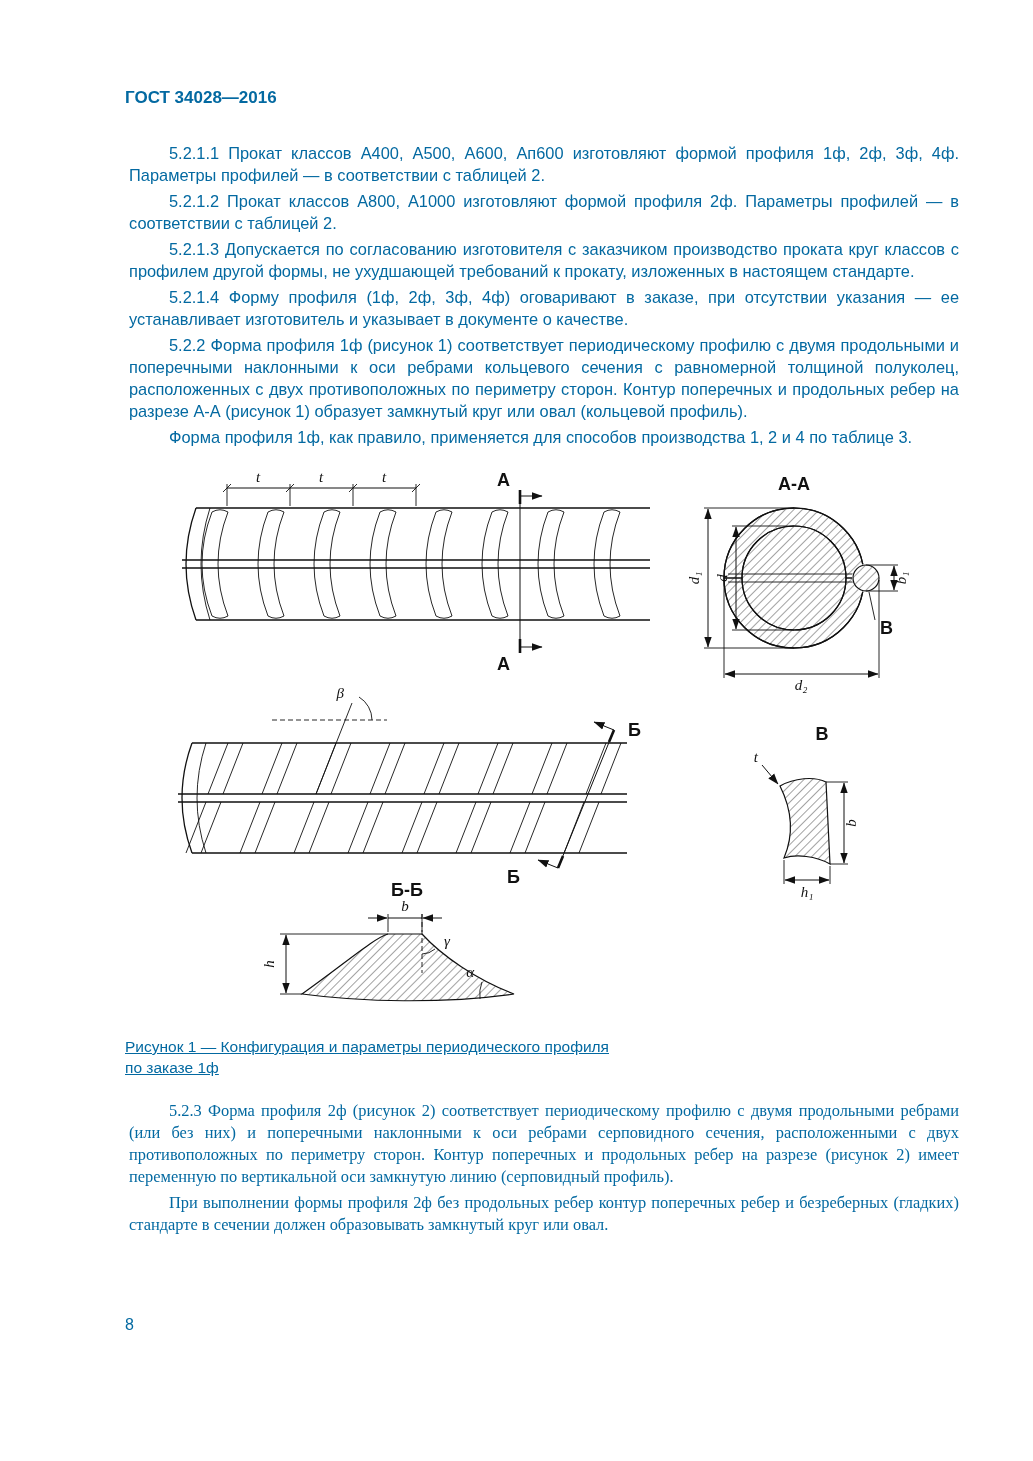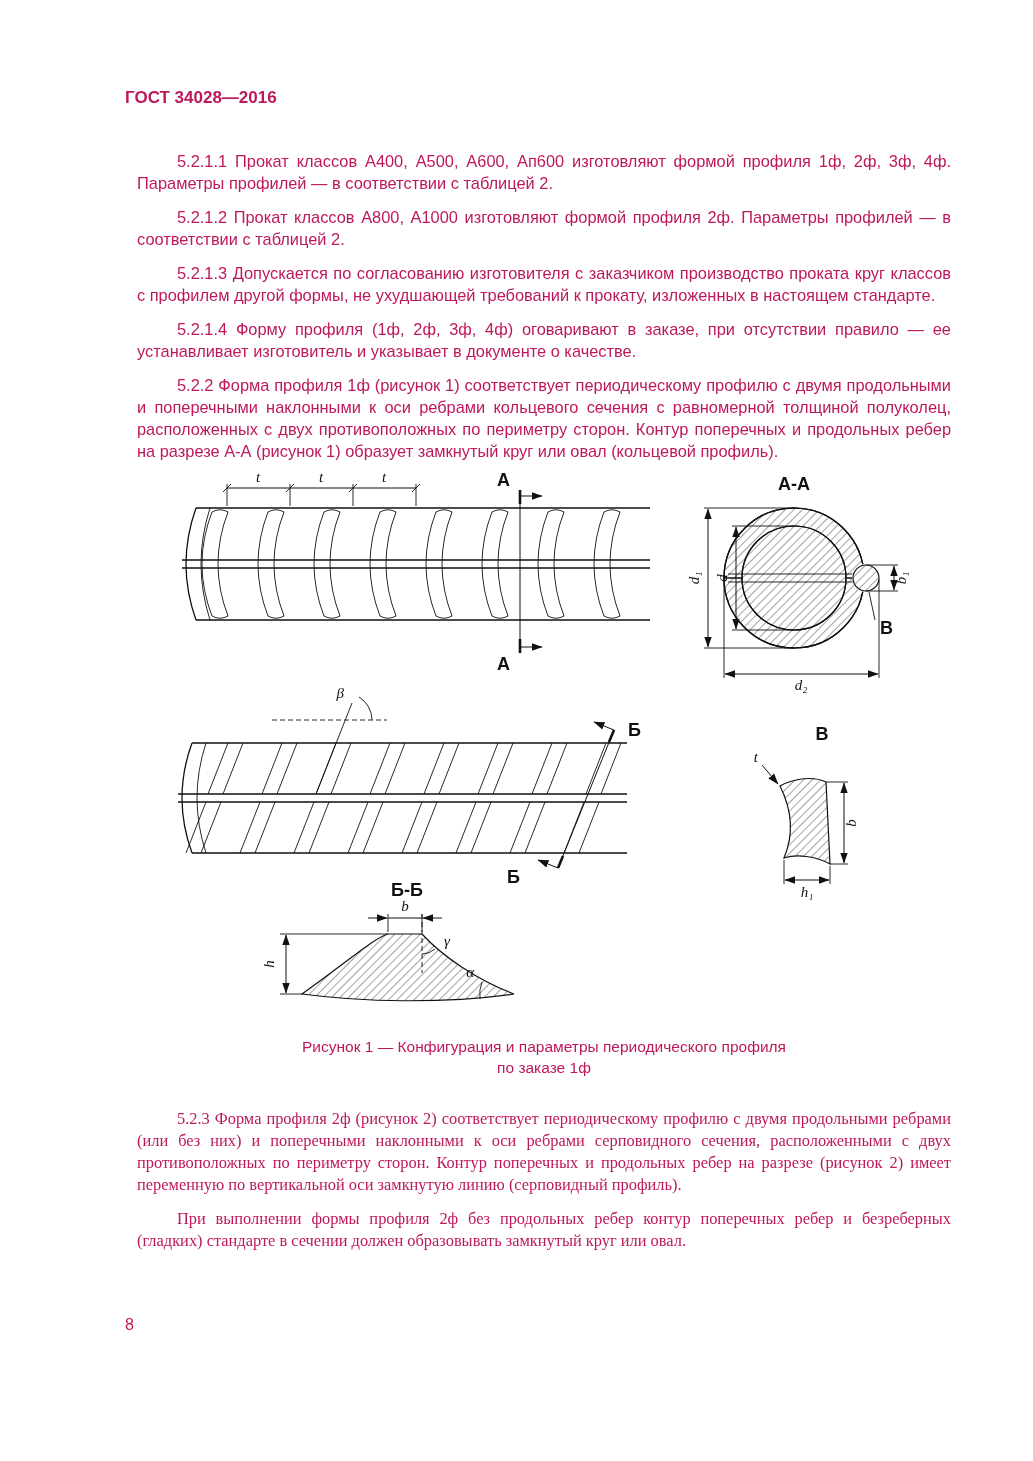--- a/index.html
+++ b/index.html
@@ -1,53 +1,53 @@
 <!DOCTYPE html>
 <html><head>
 <meta charset="utf-8">
 <style>
   html, body { margin: 0; padding: 0; background: #ffffff; }
   .page {
     position: relative;
     width: 1033px;
     height: 1461px;
     background: #ffffff;
-    color: #be185d;
+    color: #0369a1;
     font-family: "Liberation Sans", sans-serif;
     overflow: hidden;
   }
   .doc-header {
     position: absolute;
     top: 88px; left: 125px;
     font-weight: bold;
     font-size: 17px;
   }
   .text-block {
     position: absolute;
     left: 125px;
     width: 838px;
     font-size: 16.4px;
     line-height: 22px;
     text-align: justify;
   }
   .text-block.top { top: 138px; }
   .text-block.bottom { top: 1096px; font-family: Liberation Serif, serif; }
-  .text-block p { margin: 12px; text-indent: 40px; }
+  .text-block p { margin: 4px; text-indent: 40px; }
   .figure {
     position: absolute;
     top: 468px; left: 122px;
     width: 845px; height: 568px;
   }
   .caption {
     position: absolute;
     top: 1036px; left: 125px;
     width: 838px;
-    text-align: center;
     font-size: 15.5px;
     line-height: 21px;
+    text-decoration: underline;
   }
   .page-number {
     position: absolute;
     top: 1316px; left: 125px;
     font-size: 16px;
   }
   
   .ln   { stroke: #111; fill: none; stroke-width: 1.3; }
   .thin { stroke: #111; fill: none; stroke-width: 0.9; }
   .dim  { stroke: #111; fill: none; stroke-width: 1; }
@@ -61,22 +61,23 @@
 <body>
 
 <div class="page">
 
   <div class="doc-header">ГОСТ 34028—2016</div>
 
   <div class="text-block top">
     <p>5.2.1.1 Прокат классов А400, А500, А600, Ап600 изготовляют формой профиля 1ф, 2ф, 3ф, 4ф. Параметры профилей — в соответствии с таблицей 2.</p>
     <p>5.2.1.2 Прокат классов А800, А1000 изготовляют формой профиля 2ф. Параметры профилей — в соответствии с таблицей 2.</p>
     <p>5.2.1.3 Допускается по согласованию изготовителя с заказчиком производство проката круг классов с профилем другой формы, не ухудшающей требований к прокату, изложенных в настоящем стандарте.</p>
-    <p>5.2.1.4 Форму профиля (1ф, 2ф, 3ф, 4ф) оговаривают в заказе, при отсутствии правило — ее устанавливает изготовитель и указывает в документе о качестве.</p>
+    <p>5.2.1.4 Форму профиля (1ф, 2ф, 3ф, 4ф) оговаривают в заказе, при отсутствии указания — ее устанавливает изготовитель и указывает в документе о качестве.</p>
     <p>5.2.2 Форма профиля 1ф (рисунок 1) соответствует периодическому профилю с двумя продольными и поперечными наклонными к оси ребрами кольцевого сечения с равномерной толщиной полуколец, расположенных с двух противоположных по периметру сторон. Контур поперечных и продольных ребер на разрезе А-А (рисунок 1) образует замкнутый круг или овал (кольцевой профиль).</p>
+    <p>Форма профиля 1ф, как правило, применяется для способов производства 1, 2 и 4 по таблице 3.</p>
   </div>
 
   <div class="figure">
     <svg width="845" height="568" viewBox="0 0 845 568" xmlns="http://www.w3.org/2000/svg">
       <defs>
         <pattern id="hatch" patternUnits="userSpaceOnUse" width="6" height="6" patternTransform="rotate(45)">
           <line x1="0" y1="0" x2="0" y2="6" stroke="#222" stroke-width="0.85"></line>
         </pattern>
         <marker id="arr" viewBox="0 0 10 8" markerWidth="11" markerHeight="9" refX="9.5" refY="4" orient="auto-start-reverse">
           <path d="M0,0.5 L10,4 L0,7.5 Z" fill="#111"></path>

